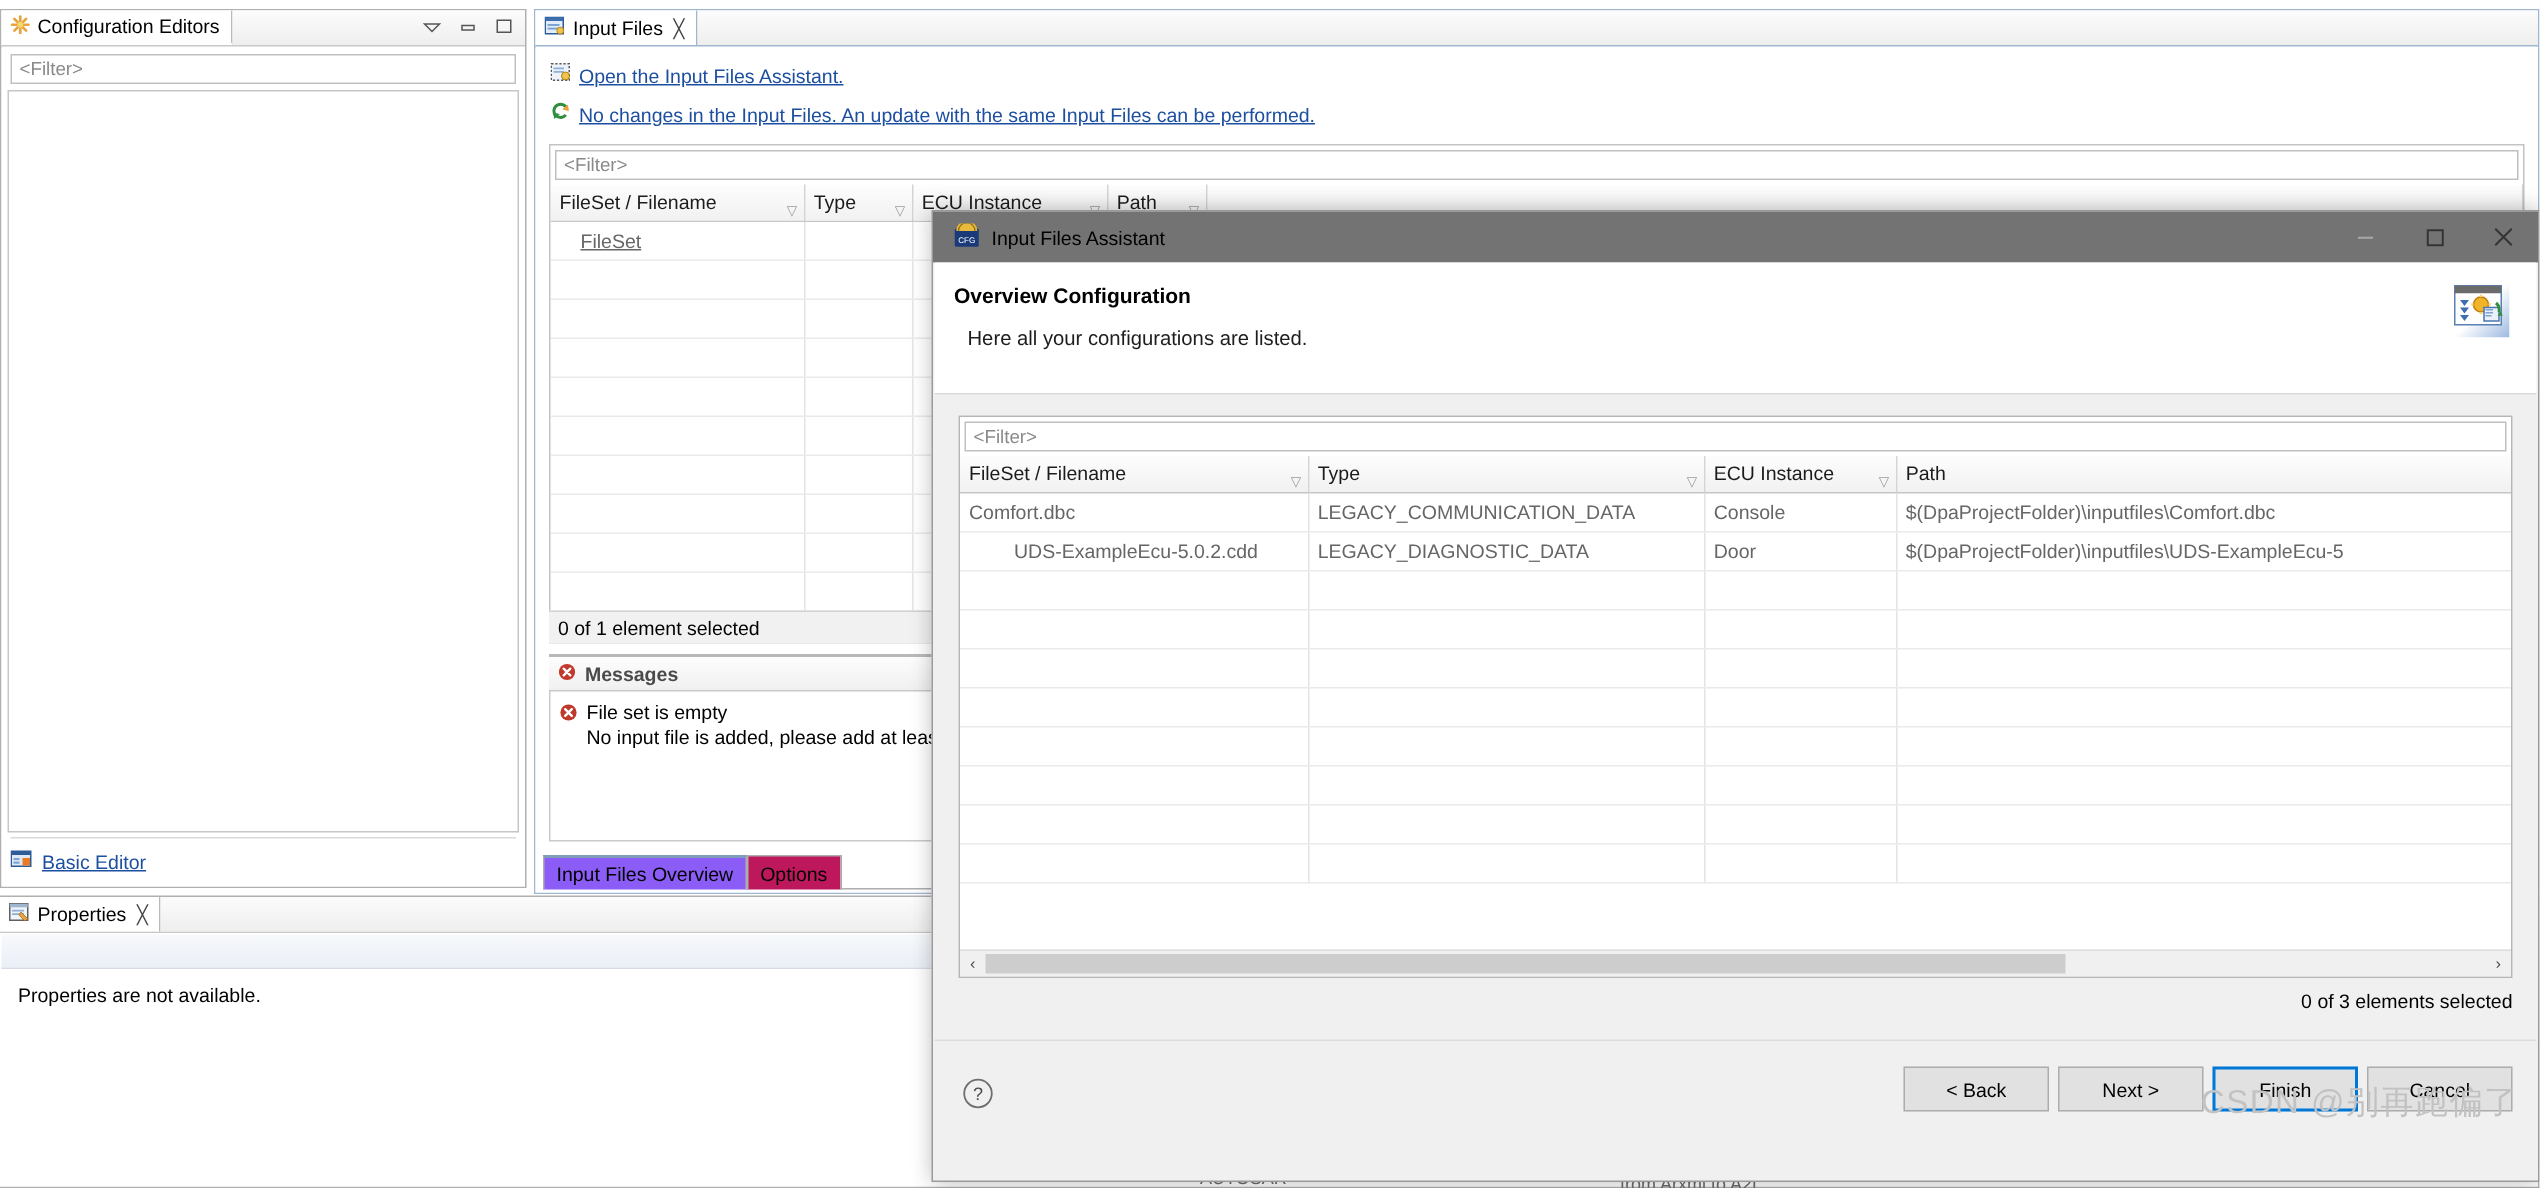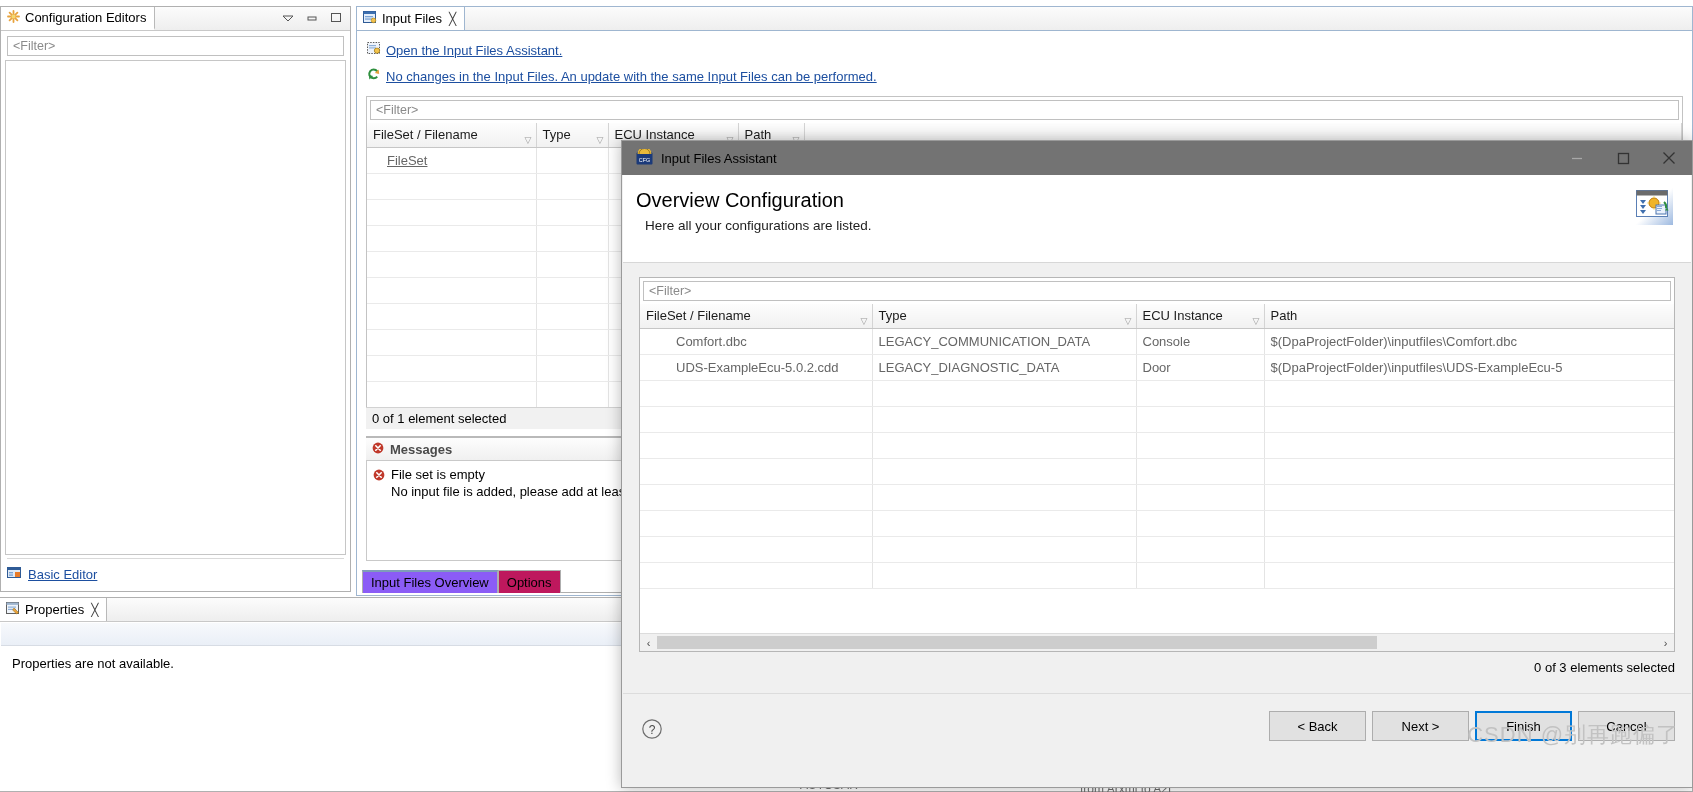--- a/index.html
+++ b/index.html
@@ -175,21 +175,21 @@
   .wbtn {
     width:46px; height:33px;
     display:flex; align-items:center; justify-content:center;
     color:#222;
   }
   #dlg-head {
     position:absolute; top:34px; left:1px; right:1px; height:88px;
     background:#ffffff; border-bottom:1px solid #d7d7d7;
     box-sizing:border-box;
   }
-  #dlg-head-title { position:absolute; left:13px; top:14px; font-size:20px; font-weight:normal; }
+  #dlg-head-title { position:absolute; left:13px; top:14px; font-size:14px; font-weight:bold; }
   #dlg-head-sub { position:absolute; left:22px; top:43px; font-size:13.5px; color:#1d1d1d;}
   #dlg-banner-icon { position:absolute; right:18px; top:8px; }
 
   #dlg-content {
     position:absolute; top:123px; left:1px; right:1px; bottom:93px;
     background:#f0f0f0;
   }
   #dlg-table-wrap {
     position:absolute; left:16px; right:16px; top:13px; bottom:42px;
     border:1px solid #b6b6b6; background:#fff; box-sizing:border-box;
@@ -604,21 +604,21 @@
                   <span>ECU Instance</span>
                   <span class="filt-glyph">▽</span>
                 </th>
                 <th class="th" style="border-right:none;">
                   <span>Path</span>
                 </th>
               </tr>
             </thead>
             <tbody id="dlg-tbody">
                 <tr>
-                  <td class="td"><span style="margin-left: 30px;">Comfort.dbc</span></td>
+                  <td class="td"><span style="">Comfort.dbc</span></td>
                   <td class="td">LEGACY_COMMUNICATION_DATA</td>
                   <td class="td">Console</td>
                   <td class="td" style="border-right: none;">$(DpaProjectFolder)\inputfiles\Comfort.dbc</td>
                 </tr>
                 <tr>
                   <td class="td"><span style="margin-left: 30px;">UDS-ExampleEcu-5.0.2.cdd</span></td>
                   <td class="td">LEGACY_DIAGNOSTIC_DATA</td>
                   <td class="td">Door</td>
                   <td class="td" style="border-right: none;">$(DpaProjectFolder)\inputfiles\UDS-ExampleEcu-5</td>
                 </tr>

